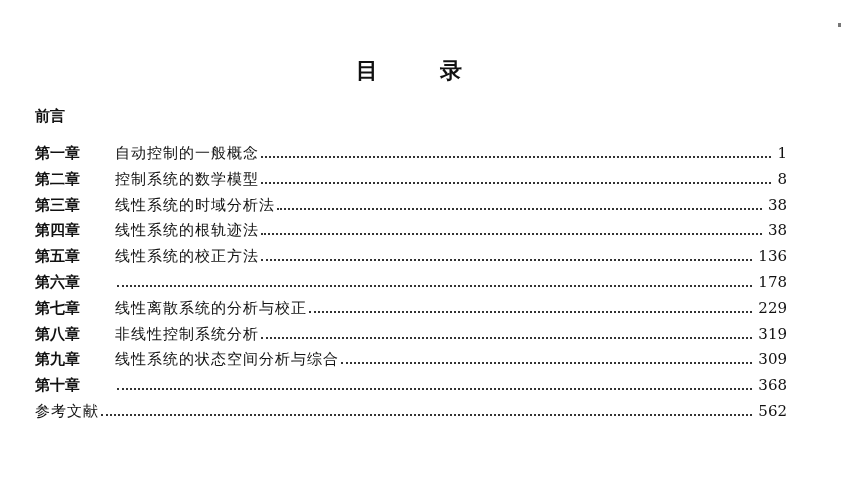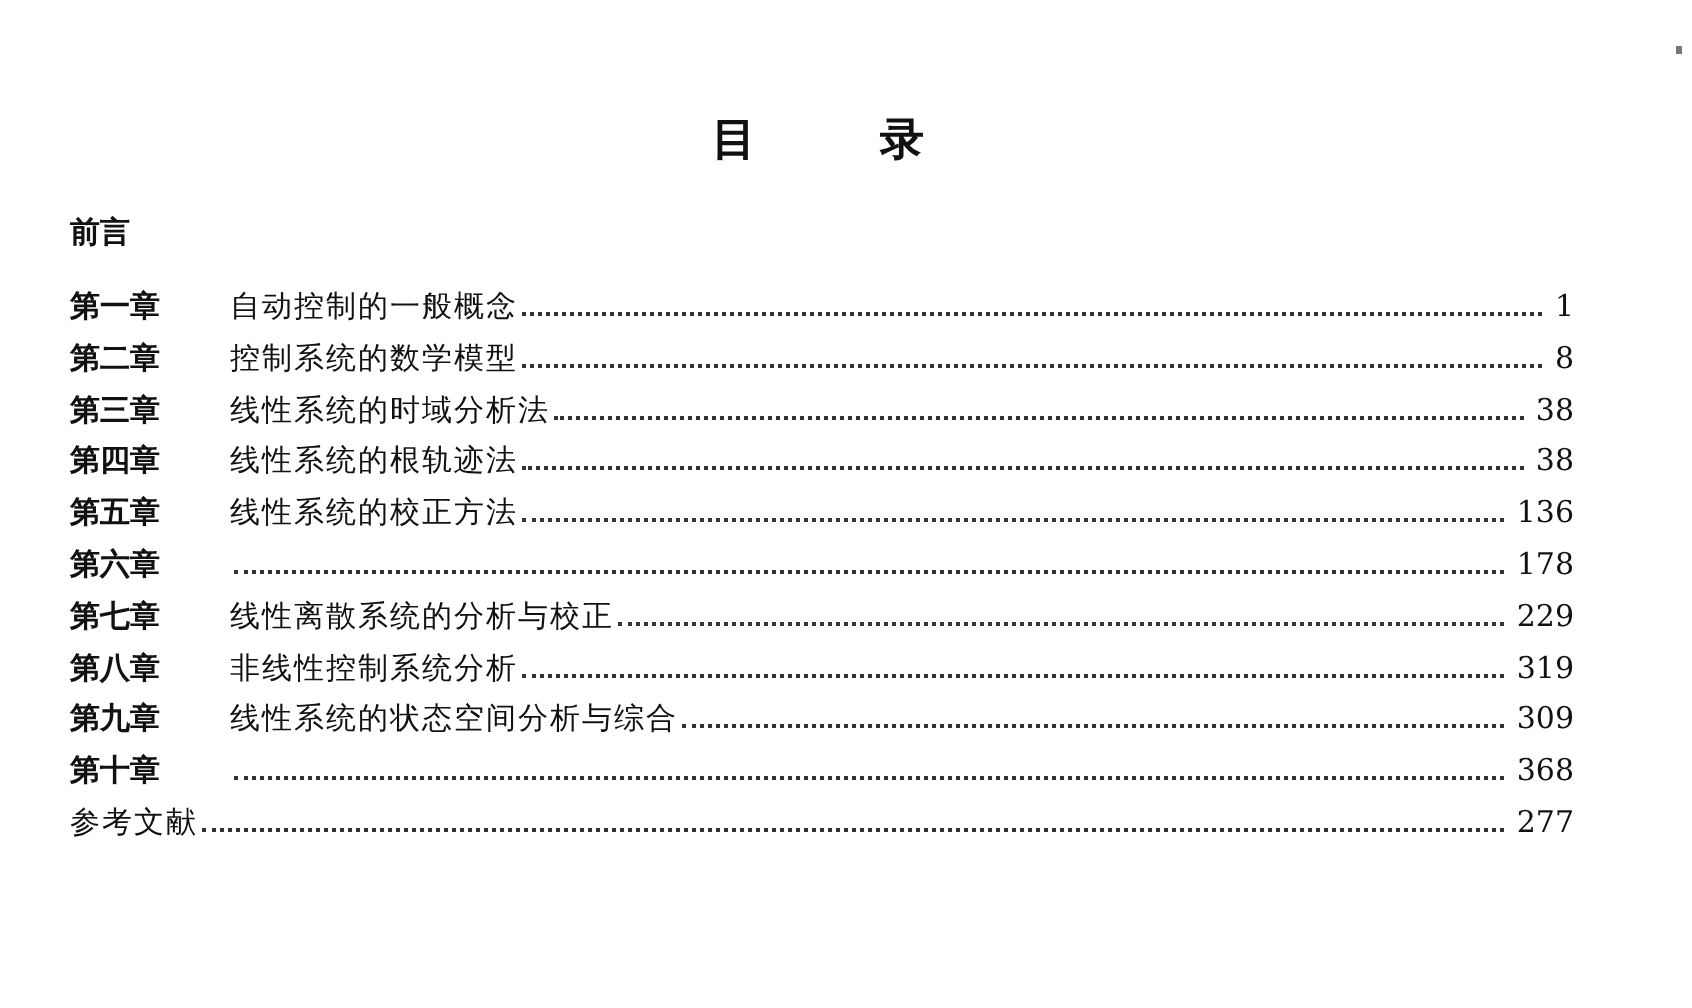--- a/index.html
+++ b/index.html
@@ -85,15 +85,15 @@
     <span class="page">309</span>
   </div>
   <div class="row">
     <span class="chap">第十章</span>
     <span class="leader"></span>
     <span class="page">368</span>
   </div>
   <div class="row">
     <span class="name">参考文献</span>
     <span class="leader"></span>
-    <span class="page">277</span>
+    <span class="page">562</span>
   </div>
 </div>
 
 </body></html>

